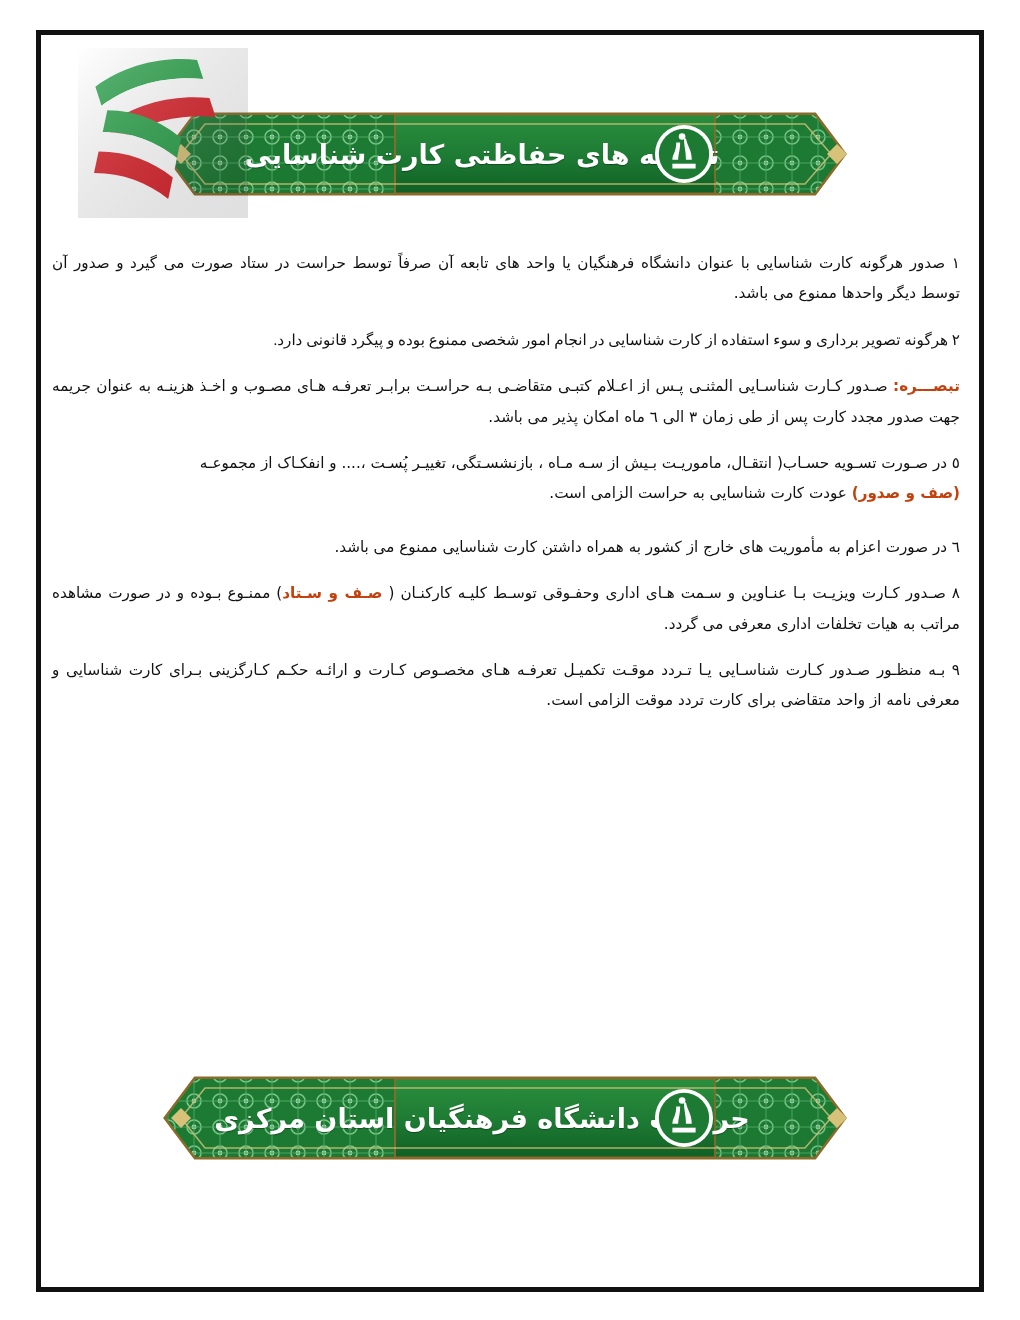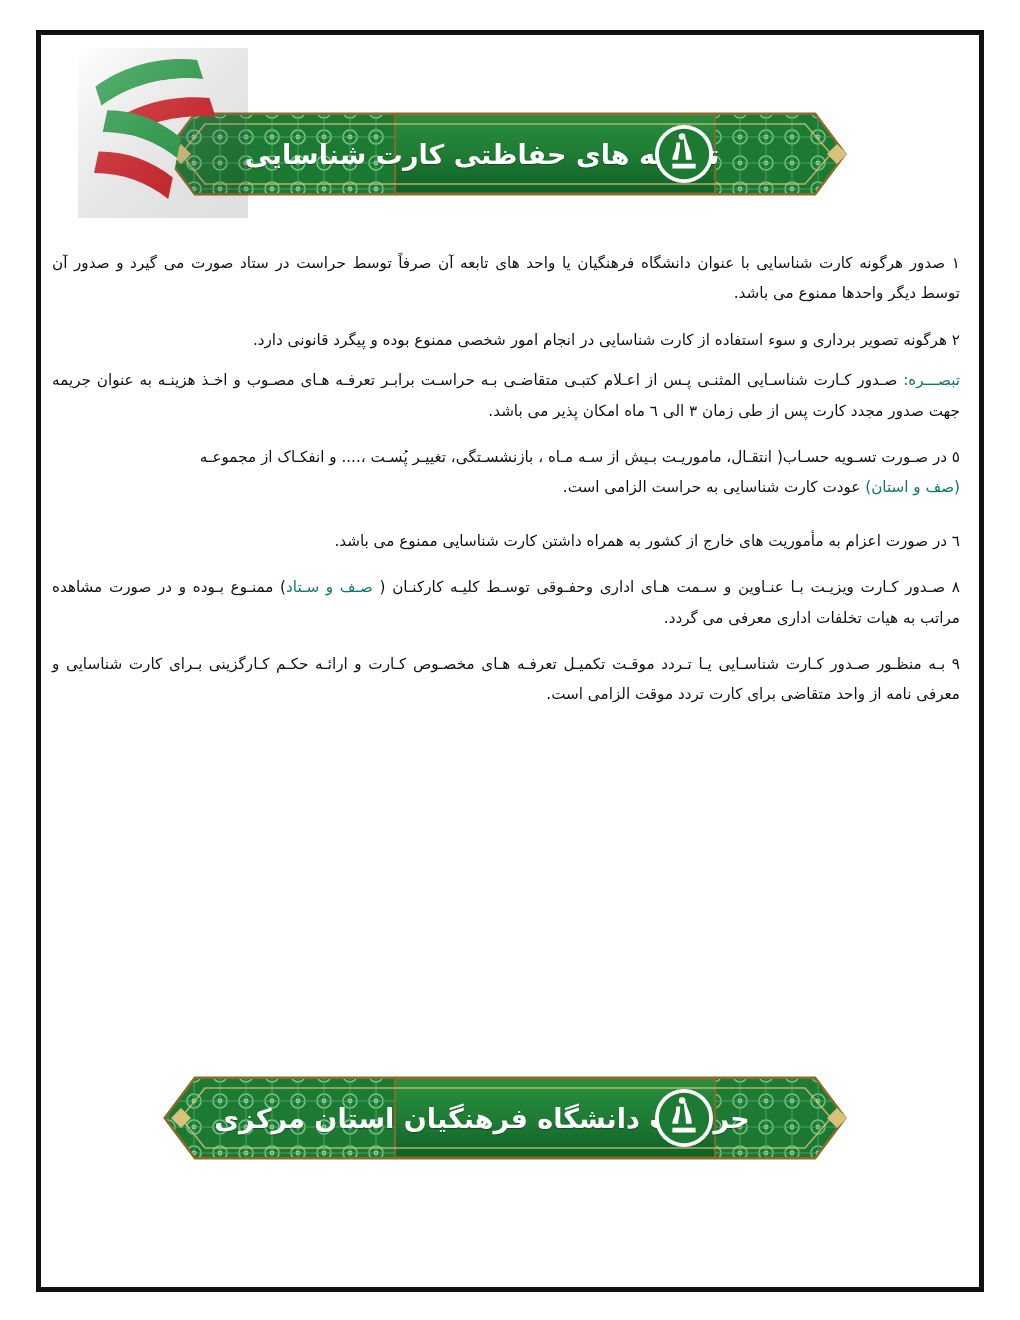--- a/index.html
+++ b/index.html
@@ -117,25 +117,25 @@
   .para {
     font-family: "DejaVu Sans", "Liberation Sans", sans-serif;
     font-size: 15.2px;
     line-height: 2.0;
     color: #111111;
     margin: 0 0 14px 0;
     text-align: justify;
     text-justify: inter-word;
   }
 
-  .red { color: #0f766e; font-weight: normal; }
+  .red { color: #c2410c; font-weight: bold; }
 
   
   .para.p1 { margin-bottom: 16px; }
-  .para.p2 { margin-bottom: 10px; }
+  .para.p2 { margin-bottom: 16px; font-family: Liberation Serif, serif; }
   .para.p3 { margin-bottom: 16px; }
   .para.p4 { margin-bottom: 16px; }
   .para.p5 { margin-bottom: 16px; }
   .para.p6 { margin-bottom: 23px; }
   .para.p7 { margin-bottom: 16px; }
   .para.p8 { margin-bottom: 16px; }
   .para.p9 { margin-bottom: 15px; }
 
 </style>
 </head>
@@ -234,21 +234,21 @@
 
 
 
     <p class="para p5">
       <span class="red">تبصـــره:</span><span> صـدور کـارت شناسـایی المثنـی پـس از اعـلام کتبـی متقاضـی بـه حراسـت برابـر تعرفـه هـای مصـوب و اخـذ هزینـه به عنوان جریمه جهت صدور مجدد کارت پس از طی زمان ۳ الی ٦ ماه امکان پذیر می باشد.</span>
     </p>
 
     <p class="para p6">
       <span>٥ در صـورت تسـویه حسـاب( انتقـال، ماموریـت بـیش از سـه مـاه ، بازنشسـتگی، تغییـر پُسـت ،.... و انفکـاک از مجموعـه</span>
       <br>
-      <span class="red">(صف و استان)</span><span> عودت کارت شناسایی به حراست الزامی است.</span>
+      <span class="red">(صف و صدور)</span><span> عودت کارت شناسایی به حراست الزامی است.</span>
     </p>
 
     <p class="para p7">٦ در صورت اعزام به مأموریت های خارج از کشور به همراه داشتن کارت شناسایی ممنوع می باشد.</p>
 
     <p class="para p8">
       <span>٨ صـدور کـارت  ویزیـت بـا عنـاوین و سـمت هـای اداری وحفـوقی توسـط کلیـه کارکنـان ( </span><span class="red">صـف و سـتاد</span><span>) ممنـوع بـوده و در صورت مشاهده مراتب به هیات تخلفات اداری معرفی می گردد.</span>
     </p>
 
     <p class="para p9">۹ بـه منظـور صـدور کـارت شناسـایی یـا تـردد موقـت تکمیـل تعرفـه هـای مخصـوص کـارت و ارائـه حکـم کـارگزینی بـرای کارت شناسایی و معرفی نامه از واحد متقاضی برای کارت تردد موقت الزامی است.</p>
 

